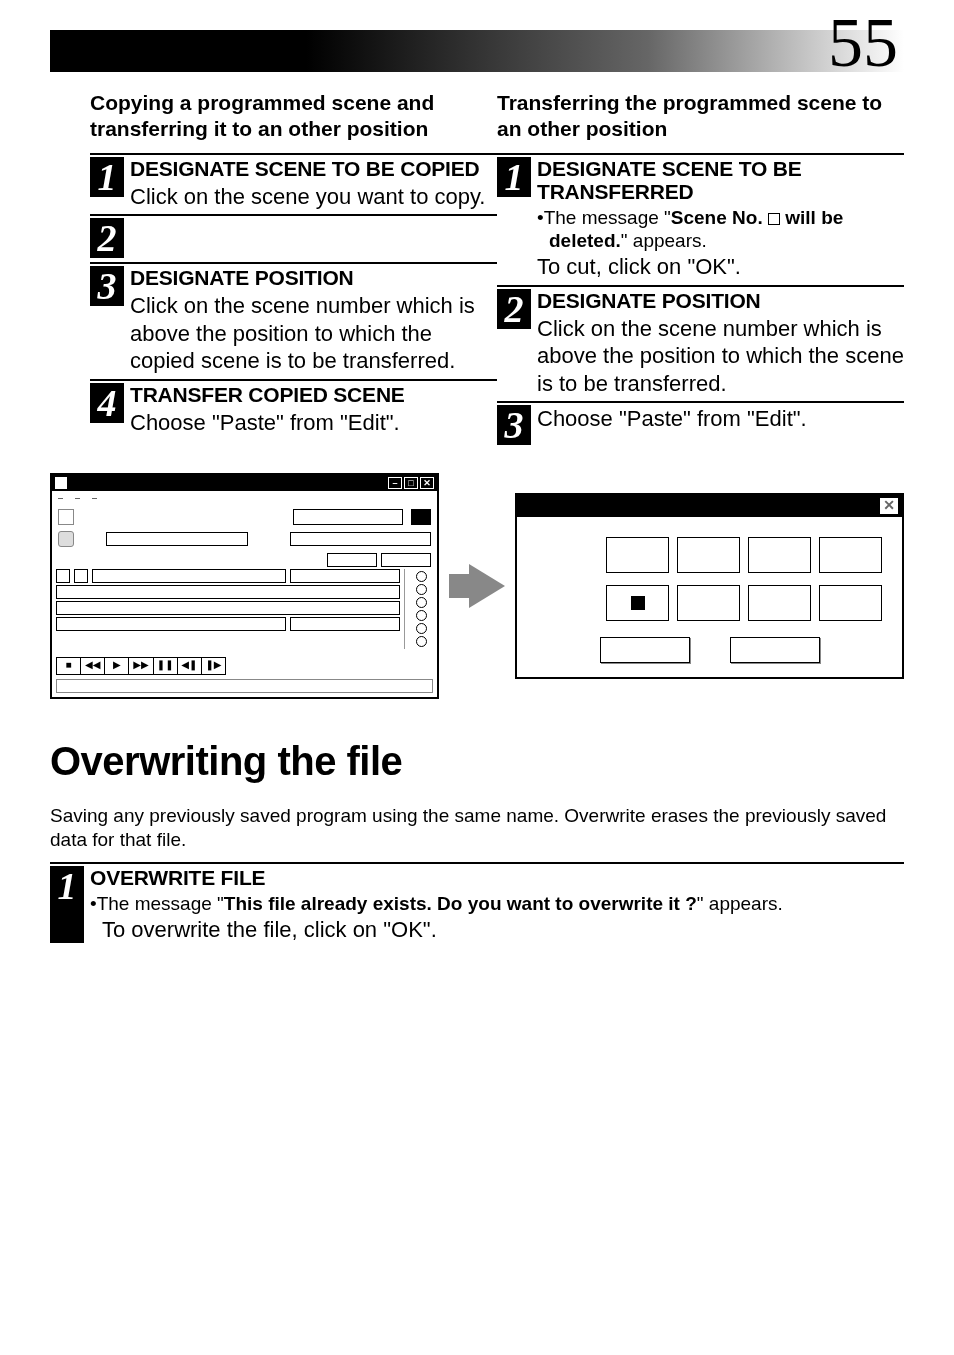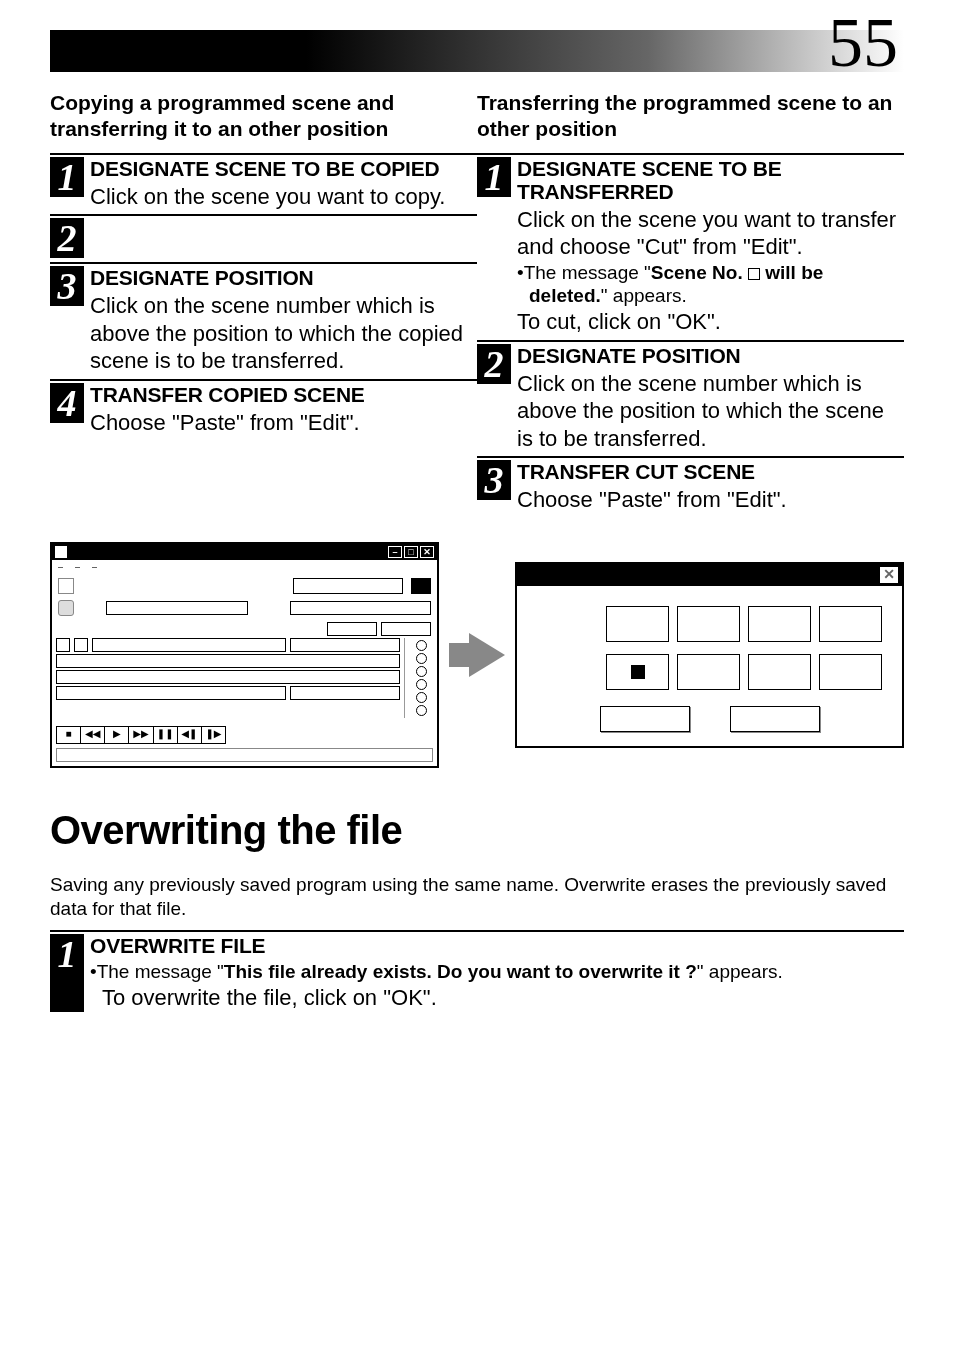--- a/index.html
+++ b/index.html
@@ -25,20 +25,21 @@
     top: 8px;
     right: 56px;
     font-family: Georgia, "Times New Roman", serif;
     font-size: 70px;
     font-weight: 400;
     line-height: 1;
   }
   .two-col {
     display: flex;
     margin-top: 60px;
+    margin-left: 40px;
   }
   .col { flex: 1; }
   .section-title {
     font-weight: 700;
     font-size: 21px;
     line-height: 1.25;
     margin-bottom: 10px;
   }
   .step {
     display: flex;
@@ -305,40 +306,38 @@
     </div>
   </div>
 
   <div class="col">
     <div class="section-title">Transferring the programmed scene to an other position</div>
 
     <div class="step">
       <div class="step-num">1</div>
       <div class="step-body">
         <div class="step-head">DESIGNATE SCENE TO BE TRANSFERRED</div>
-        <div class="step-text">Click on the scene you want to transfer and choose "Cut" from "Edit".</div>
         <div class="sub-bullet">
           <span>•The message "</span><b><span>Scene No. </span><span class="note-box"></span><span> will be deleted.</span></b><span>" appears.</span>
         </div>
         <div class="step-text">To cut, click on "OK".</div>
       </div>
     </div>
 
     <div class="step">
       <div class="step-num">2</div>
       <div class="step-body">
         <div class="step-head">DESIGNATE POSITION</div>
         <div class="step-text">Click on the scene number which is above the position to which the scene is to be transferred.</div>
       </div>
     </div>
 
     <div class="step">
       <div class="step-num">3</div>
       <div class="step-body">
-        <div class="step-head">TRANSFER CUT SCENE</div>
         <div class="step-text">Choose "Paste" from "Edit".</div>
       </div>
     </div>
   </div>
 </div>
 
 <div class="ui-row">
 
   <div class="mp-window">
     <div class="mp-title">

